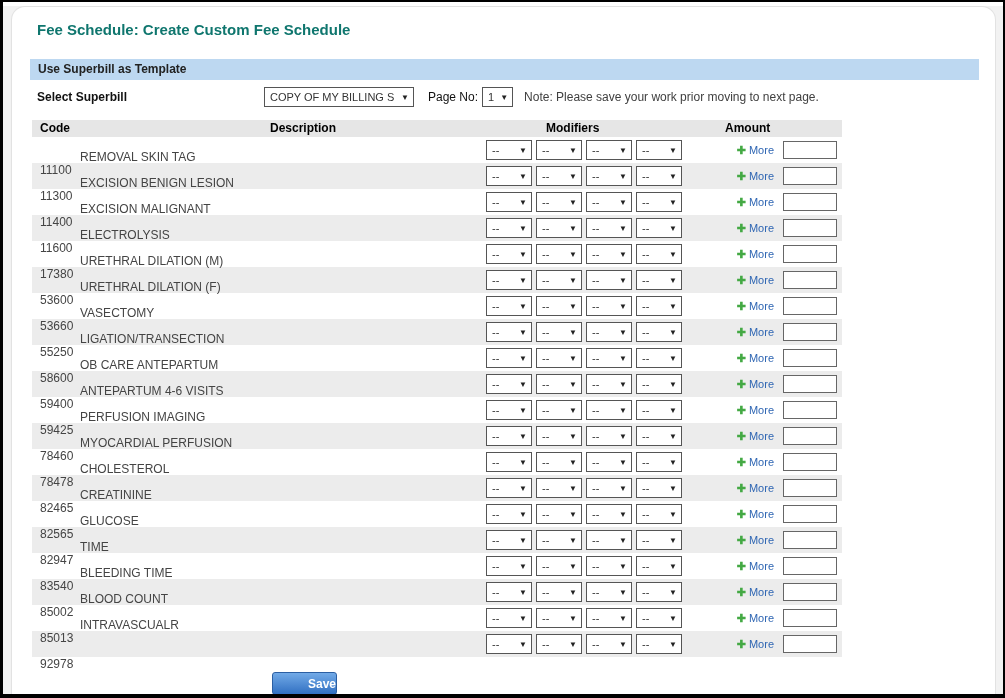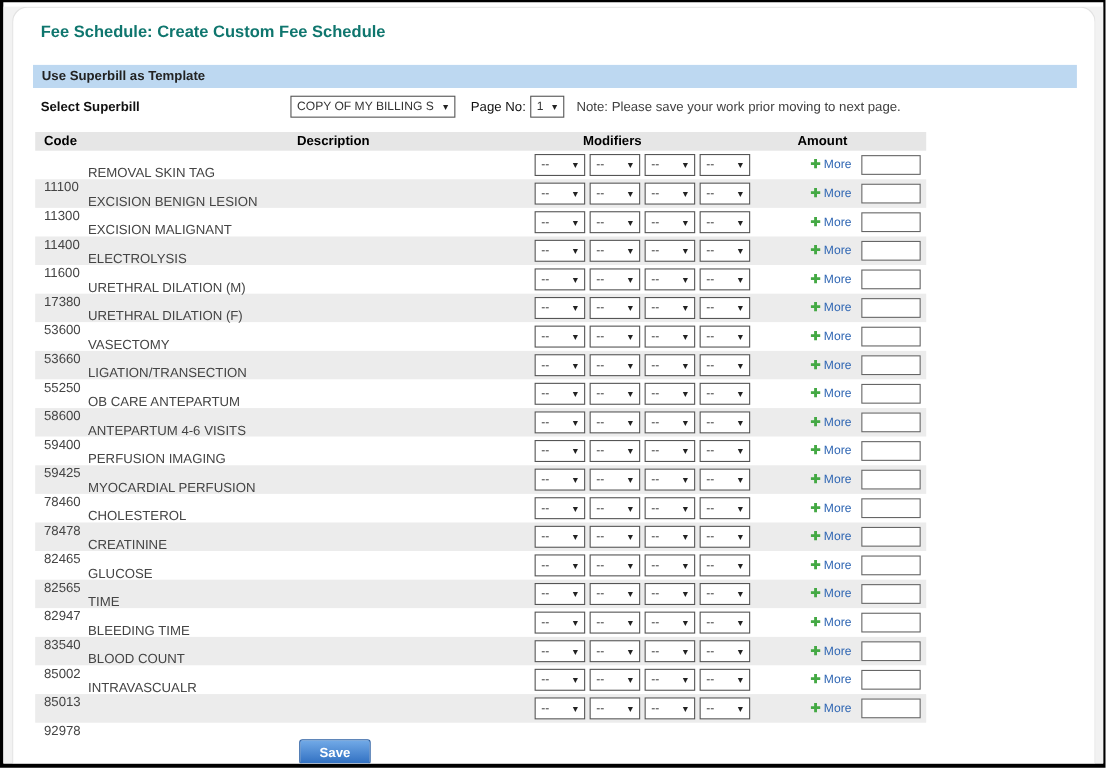--- a/index.html
+++ b/index.html
@@ -71,21 +71,21 @@
   .thead {
     position:relative;
     height:17px;
     background:#e6e6e6;
     font-weight:bold;
     color:#000;
   }
   .thead span { position:absolute; top:1px; font-size:12px; }
   .h-code { left:8px; }
   .h-desc { left:238px; }
-  .h-mod  { left:498px; }
+  .h-mod  { left:514px; }
   .h-amt  { left:693px; }
 
   .trow { display:flex; align-items:center; height:26px; background:#fff; }
   .trow.alt { background:#ececec; }
   .c1 { width:454px; padding-left:8px; display:flex; color:#444; font-size:12px; }
   .row-code { width:40px;margin-top:39px; }
   .c2 { width:246px; display:flex; gap:4px; }
   .c2 .selbox { width:46px; }
   .c3 { width:110px; display:flex; align-items:center; justify-content:flex-end; gap:9px; padding-right:5px; }
   .more-link { display:flex; align-items:center; gap:3px; text-decoration:none; cursor:pointer; }
@@ -103,20 +103,21 @@
   .save-button {
     width:65px; height:23px;
     background:linear-gradient(to bottom,#72aae7,#3170c2);
     border:1px solid #2b5fa3;
     border-radius:3px;
     color:#fff;
     font-size:12px;
     font-weight:bold;
     font-family:"Liberation Sans", sans-serif;
     cursor:pointer;
+    text-align:right;
   }
 </style>
 </head>
 <body>
 
 <div class="window">
   <div class="panel">
 
     <div class="page-title">Fee Schedule: Create Custom Fee Schedule</div>
 

